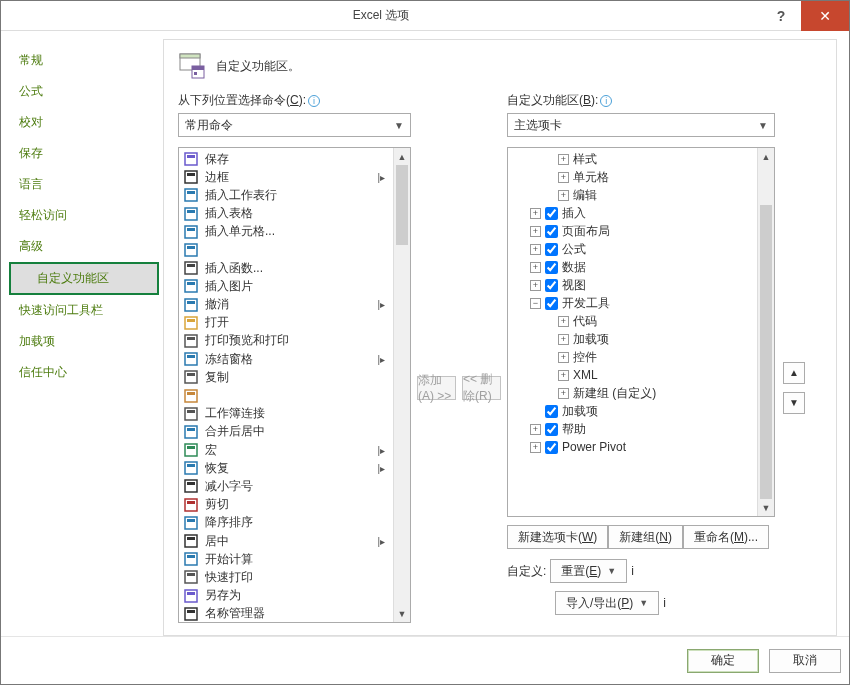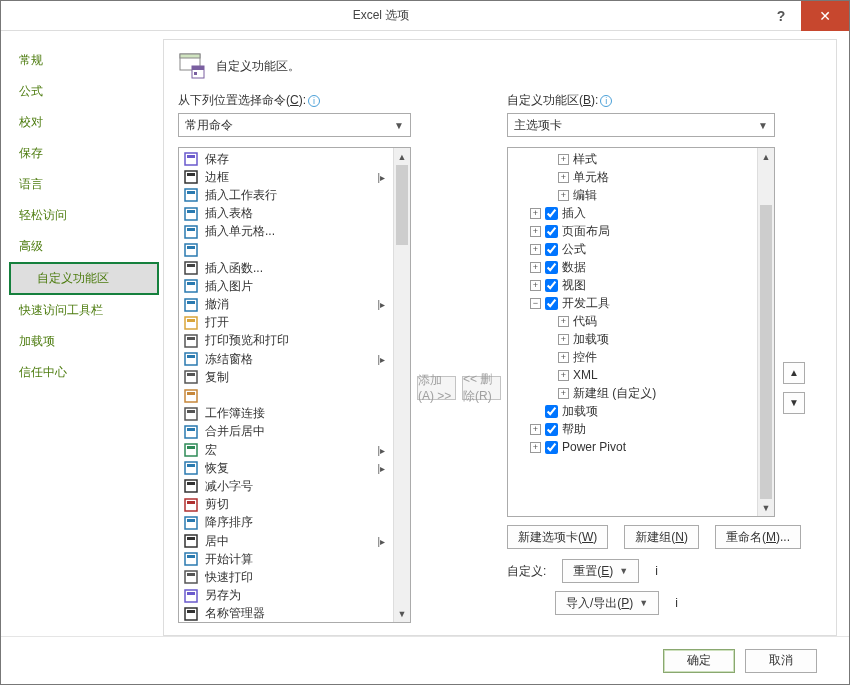--- a/index.html
+++ b/index.html
@@ -36,25 +36,25 @@
 .tree .ind{display:inline-block}
 .tree .exp{width:11px;height:11px;border:1px solid #999;display:flex;align-items:center;justify-content:center;font-size:9px;line-height:1;color:#555;flex:none}
 .tree .exp.minus::before{content:"−"}
 .tree .exp.plus::before{content:"+"}
 .tree .cb{width:13px;height:13px;flex:none}
 .middle{width:84px;display:flex;flex-direction:row;justify-content:center;align-items:center;gap:6px;padding-top:60px}
 .mbtn{width:80px;height:24px;border:1px solid #c3c3c3;background:#f5f5f5;color:#a0a0a0;display:flex;align-items:center;justify-content:center}
 .right-extra{width:26px;display:flex;flex-direction:column;justify-content:center;gap:8px;padding-top:60px;align-items:center}
 .sqbtn{width:22px;height:22px;border:1px solid #ababab;background:#fdfdfd;display:flex;align-items:center;justify-content:center;font-size:10px;color:#333}
 .below{margin-top:8px}
-.btnrow{display:flex;gap:16px;margin-bottom:10px}
+.btnrow{display:flex;gap:0;margin-bottom:10px}
 .btn2{height:24px;border:1px solid #ababab;background:#fdfdfd;padding:0 10px;display:flex;align-items:center;white-space:nowrap}
 .btn2 .dd{margin-left:6px;font-size:9px;color:#555}
-.lrow{display:flex;align-items:center;gap:16px;margin-bottom:8px}
-.footer{height:48px;border-top:1px solid #e5e5e5;display:flex;justify-content:flex-end;align-items:center;gap:10px;padding:0 32px}
+.lrow{display:flex;align-items:center;gap:4px;margin-bottom:8px}
+.footer{height:48px;border-top:1px solid #e5e5e5;display:flex;justify-content:flex-end;align-items:center;gap:10px;padding:0 8px}
 .fbtn{width:72px;height:24px;border:1px solid #ababab;background:#fdfdfd;display:flex;align-items:center;justify-content:center}
 .fbtn.primary{border:1px solid #8aa870;box-shadow:inset 0 0 0 1px #cde0bd}
 u{text-decoration:underline}
 </style>
 </head>
 <body>
 
 <div class="titlebar">
   <div class="title">Excel 选项</div>
   <div class="help">?</div>

